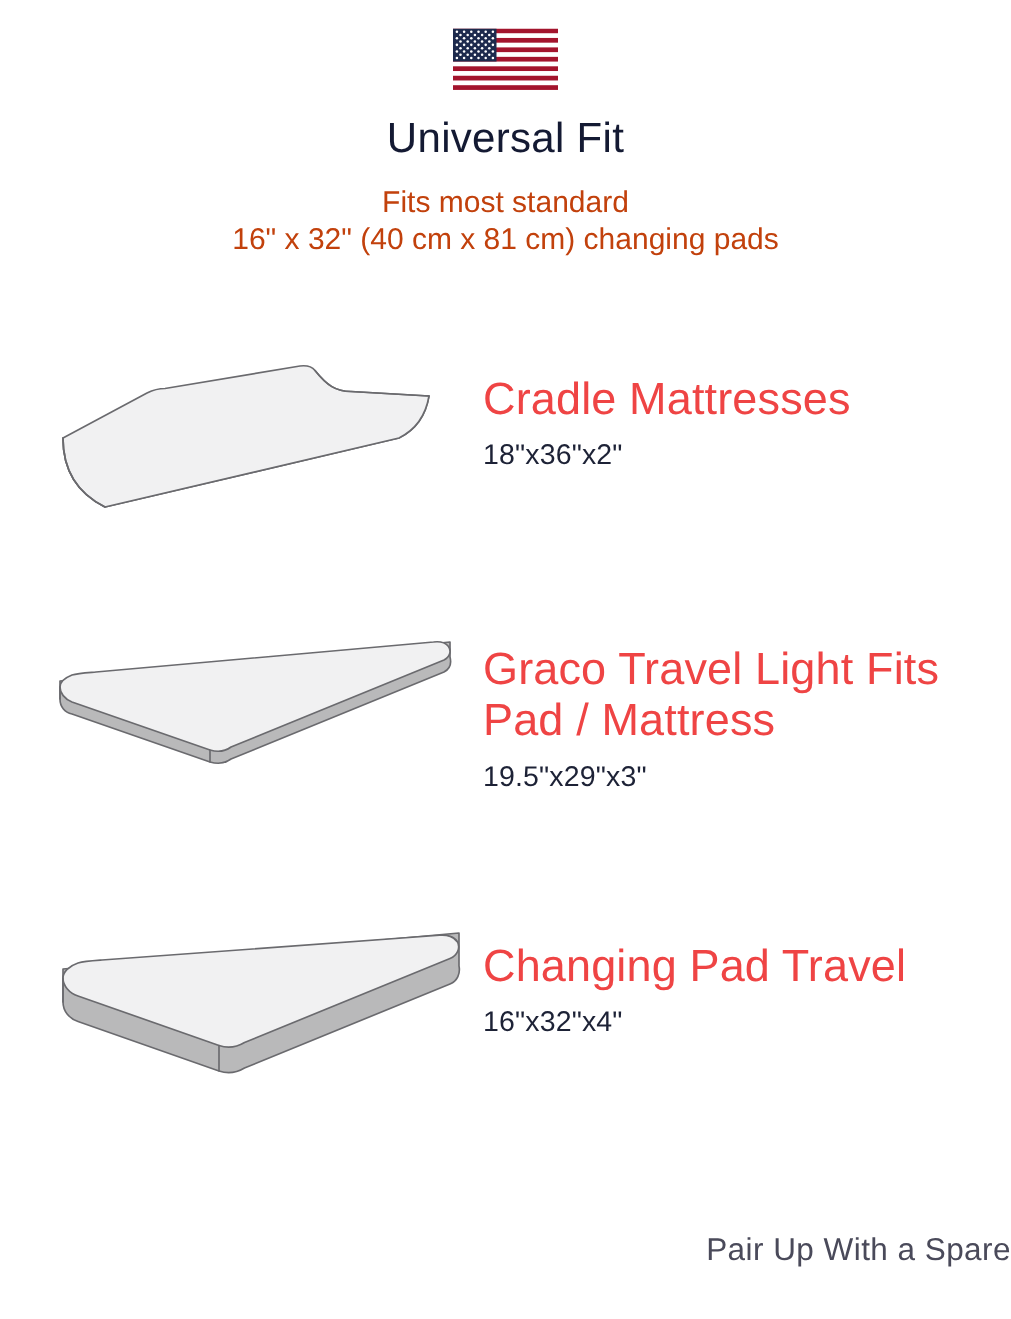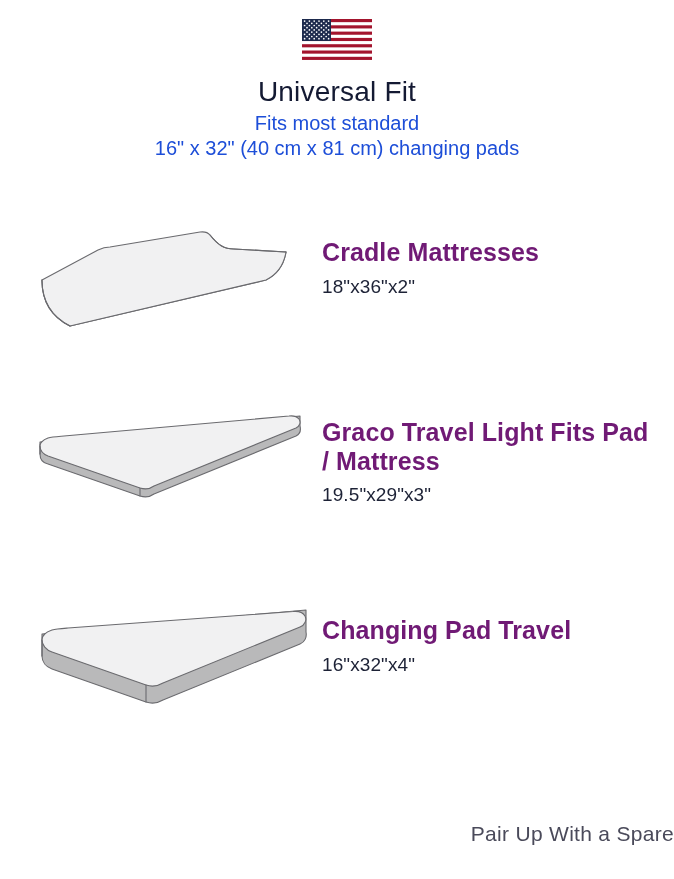--- a/index.html
+++ b/index.html
@@ -43,24 +43,24 @@
   }
   .title {
     font-size: 28px;
     font-weight: 400;
     letter-spacing: 0.2px;
     color: #141a33;
     line-height: 1.06;
     margin: 0;
   }
   .subtitle {
-    margin-top: 4px;
+    margin-top: 16px;
     font-size: 20px;
     font-weight: 400;
-    color: #1d4ed8;
+    color: #c2410c;
     line-height: 1.28;
   }
   .subtitle .line1 { display: block; }
   .subtitle .line2 { display: block; }
 
   
   .rows {
     width: 100%;
     margin-top: 24px;
     display: flex;
@@ -93,23 +93,23 @@
   .caption {
     flex: 1 1 auto;
     padding-left: 4px;
     padding-right: 12px;
   }
   .row-1 .caption { padding-top: 52px; }
   .row-2 .caption { padding-top: 42px; }
   .row-3 .caption { padding-top: 48px; }
 
   .cap-title {
-    font-size: 25px;
-    font-weight: 700;
-    color: #701a75;
+    font-size: 30px;
+    font-weight: 400;
+    color: #ef4444;
     line-height: 1.15;
     letter-spacing: 0.1px;
   }
   .cap-dims {
     margin-top: 9px;
     font-size: 19px;
     font-weight: 400;
     color: #1d2236;
     letter-spacing: 0.1px;
   }

